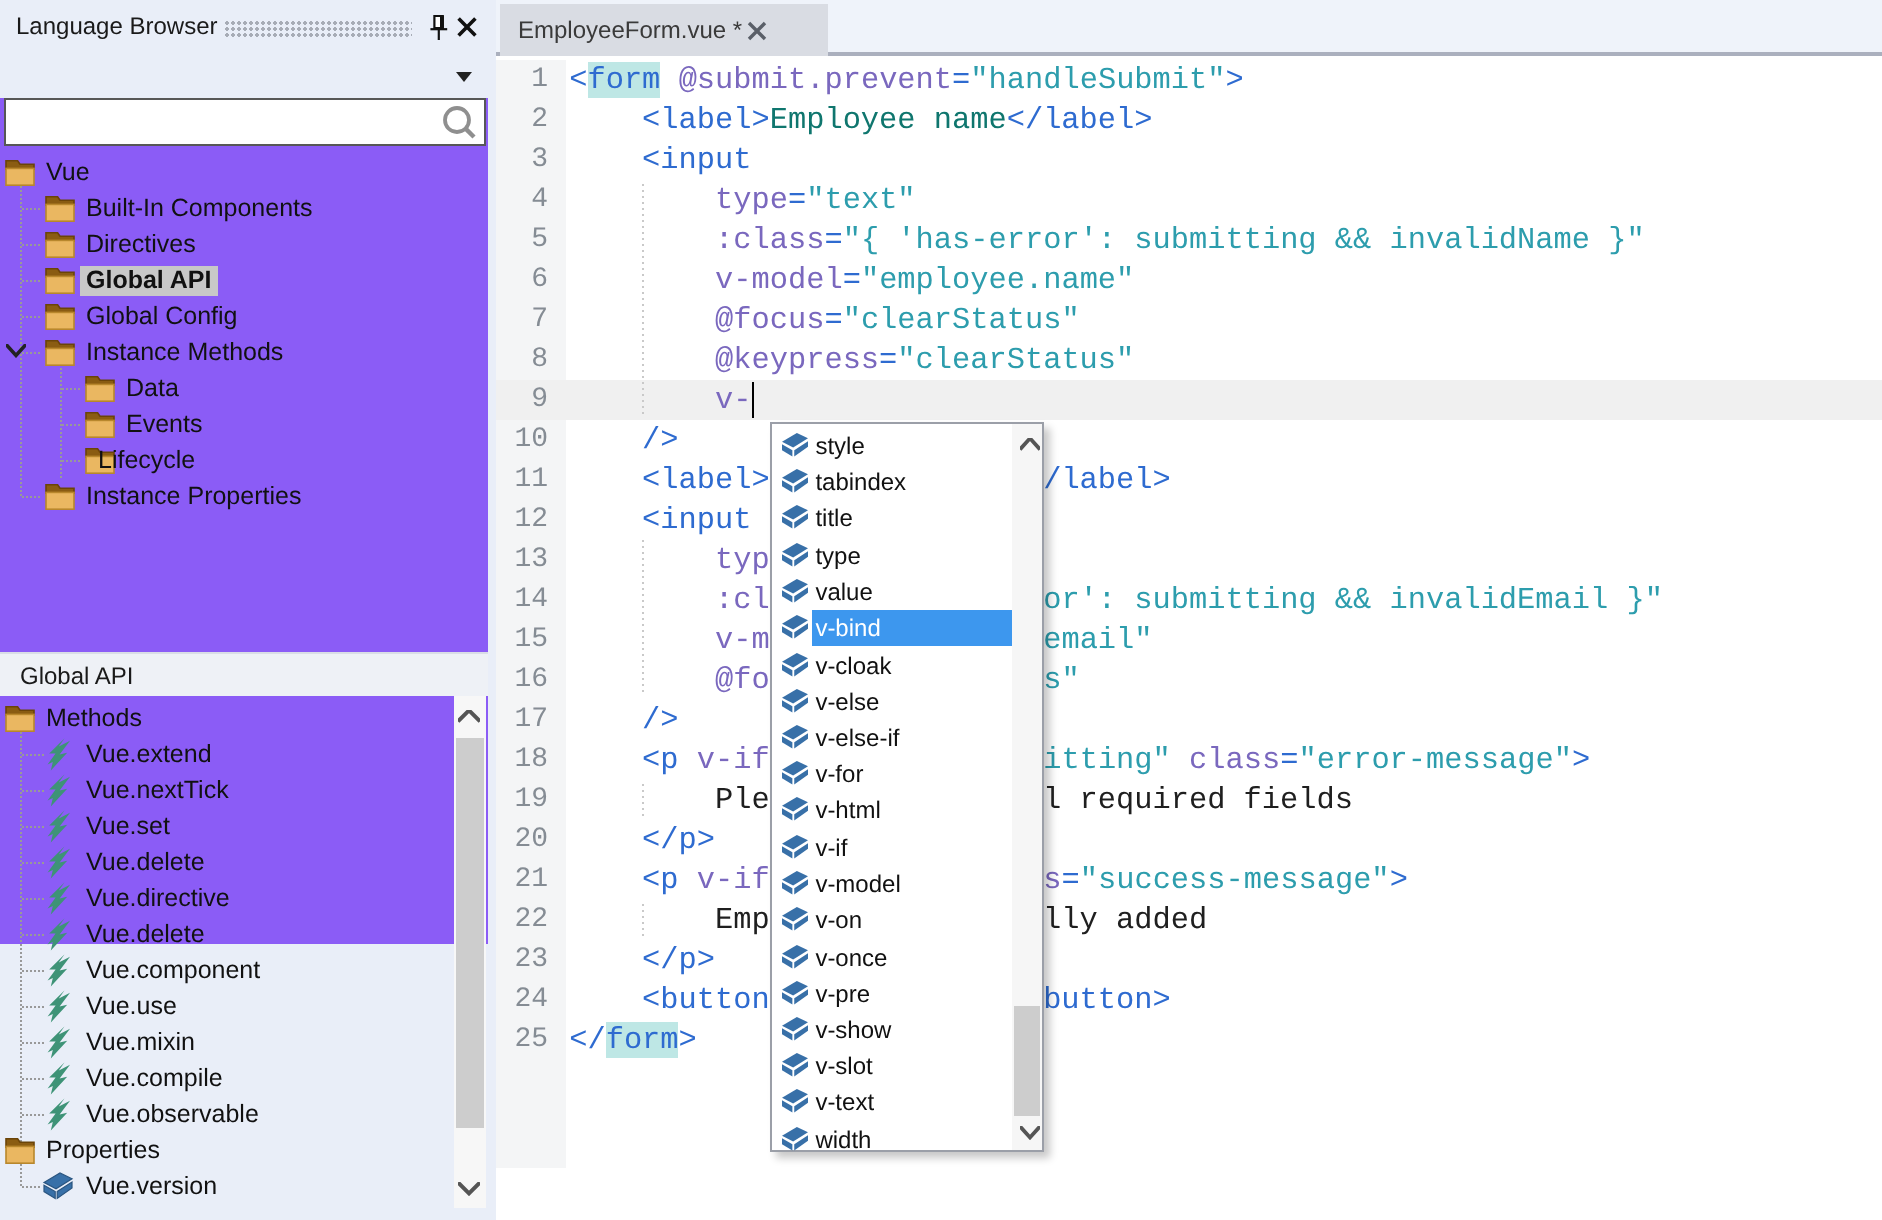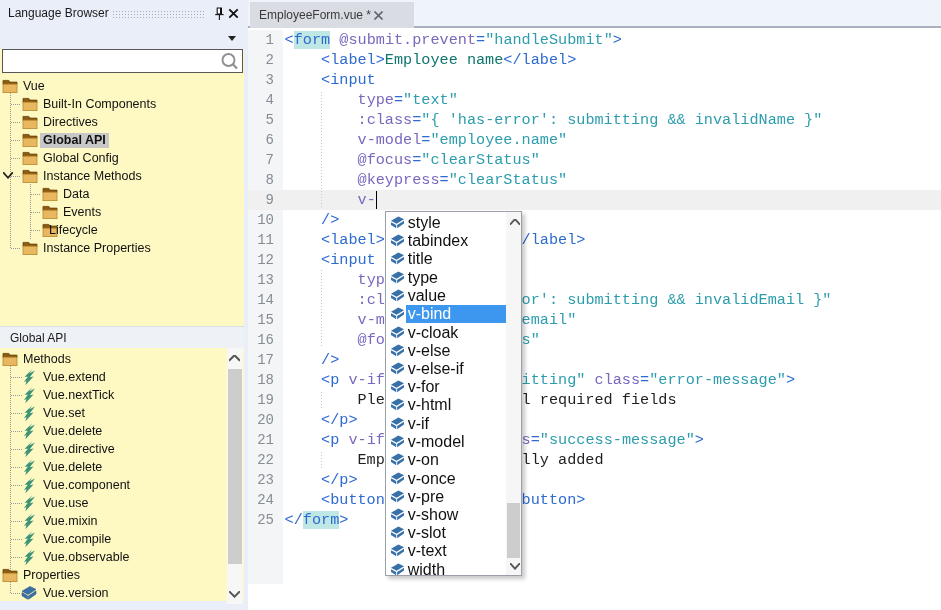--- a/index.html
+++ b/index.html
@@ -1,18 +1,18 @@
 <!DOCTYPE html>
 <html><head><meta charset="utf-8"><style>
 *{margin:0;padding:0;box-sizing:border-box}
 html,body{width:941px;height:610px;overflow:hidden;background:#e9eef8;
 font-family:"Liberation Sans",sans-serif;}
 .ic{position:absolute}
 
-#lp{position:absolute;left:0;top:0;width:244px;height:601px;background:#fef9c3}
+#lp{position:absolute;left:0;top:0;width:244px;height:472px;background:#8b5cf6}
 #lphead{position:absolute;left:0;top:0;width:244px;height:49px;background:#e9eef8}
 #lptitle{position:absolute;left:8px;top:6px;font-size:12px;color:#1a1a1a}
 #grip{position:absolute;left:112px;top:10px;width:94px;height:9px;
 background-image:radial-gradient(#a7acb6 0.9px, transparent 1px);background-size:3px 3px}
 #combo{position:absolute;left:2px;top:28px;width:240px;height:20px;background:#fff}
 #combo span{position:absolute;left:5px;top:3px;font-size:12px;color:#111}
 #cararrow{position:absolute;left:228px;top:36px;width:0;height:0;
 border-left:4.5px solid transparent;border-right:4.5px solid transparent;border-top:5px solid #222}
 #search{position:absolute;left:2px;top:49px;width:241px;height:24px;background:#fff;border:1px solid #575757}
 .trow{position:absolute;font-size:12.5px;color:#111;white-space:nowrap;line-height:15px}
@@ -35,21 +35,21 @@
 #curline{position:absolute;left:0;top:190px;width:693px;height:20px;background:#f0f0f0}
 #code{position:absolute;left:36.6px;top:30px;font-family:"Liberation Mono",monospace;
 font-size:15.2px;line-height:20px;white-space:pre;color:#1f1f1f}
 .hl{background:#bee7e5}
 .guide{position:absolute;width:1px;background-image:repeating-linear-gradient(to bottom,#c9c9c9 0,#c9c9c9 1px,transparent 1px,transparent 3px)}
 #caret{position:absolute;left:127.6px;top:191px;width:1.8px;height:18px;background:#000}
 
 #popup{position:absolute;left:136.7px;top:211px;width:137px;height:365px;background:#fff;
 border:1px solid #9b9fa8;box-shadow:3px 3px 4px rgba(0,0,0,0.22)}
 #plist{position:absolute;left:0;top:2px;width:119px;height:361px}
-.pitem{position:absolute;left:22px;font-size:16px;color:#111;line-height:18px;height:18px;white-space:nowrap}
+.pitem{position:absolute;left:22px;font-size:12px;color:#111;line-height:18px;height:18px;white-space:nowrap}
 .pitem.psel{background:#3d97ee;color:#fff;left:20px;padding:0 2px;width:111px}
 #psb{position:absolute;right:0;top:0;width:15px;height:363px;background:#f6f6f6}
 #psbt{position:absolute;left:121px;top:291px;width:13px;height:55px;background:#cdcdcd}
 
 #btabs{position:absolute;left:0;top:580px;width:693px;height:30px}
 </style></head>
 <body>
 <div id="lp">
   <div id="lphead"></div>
   <div id="lptitle">Language Browser</div>

